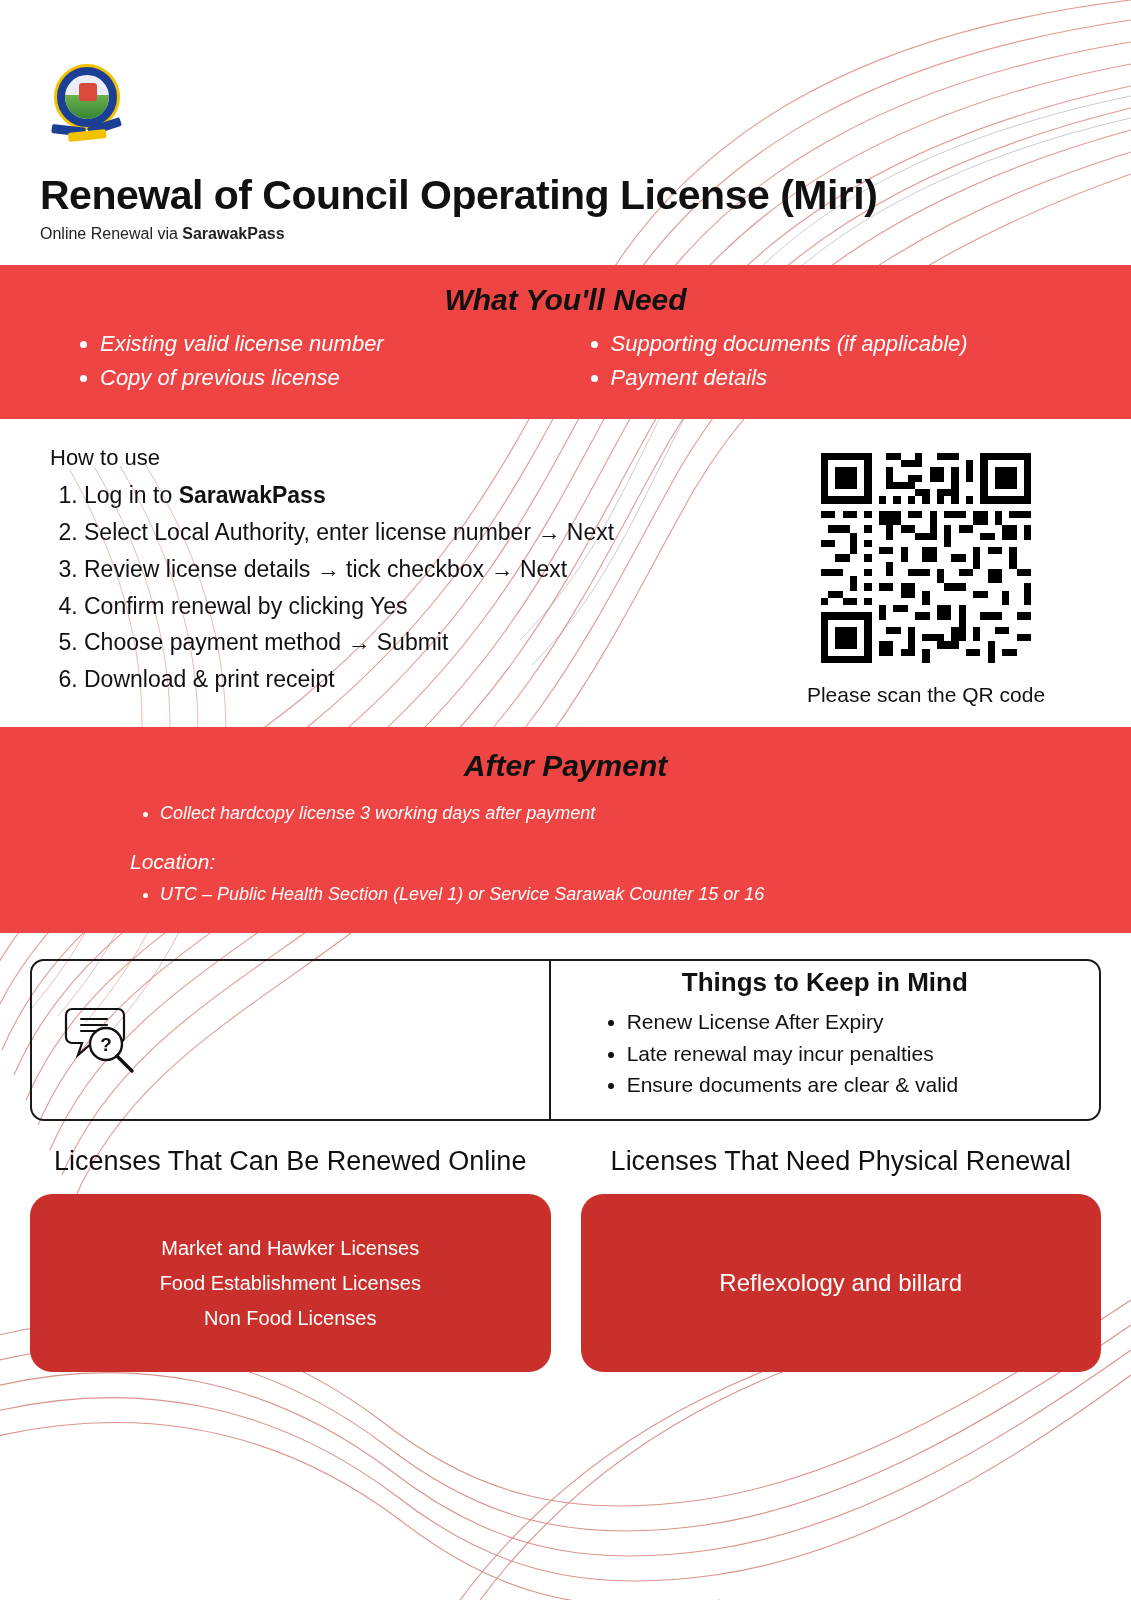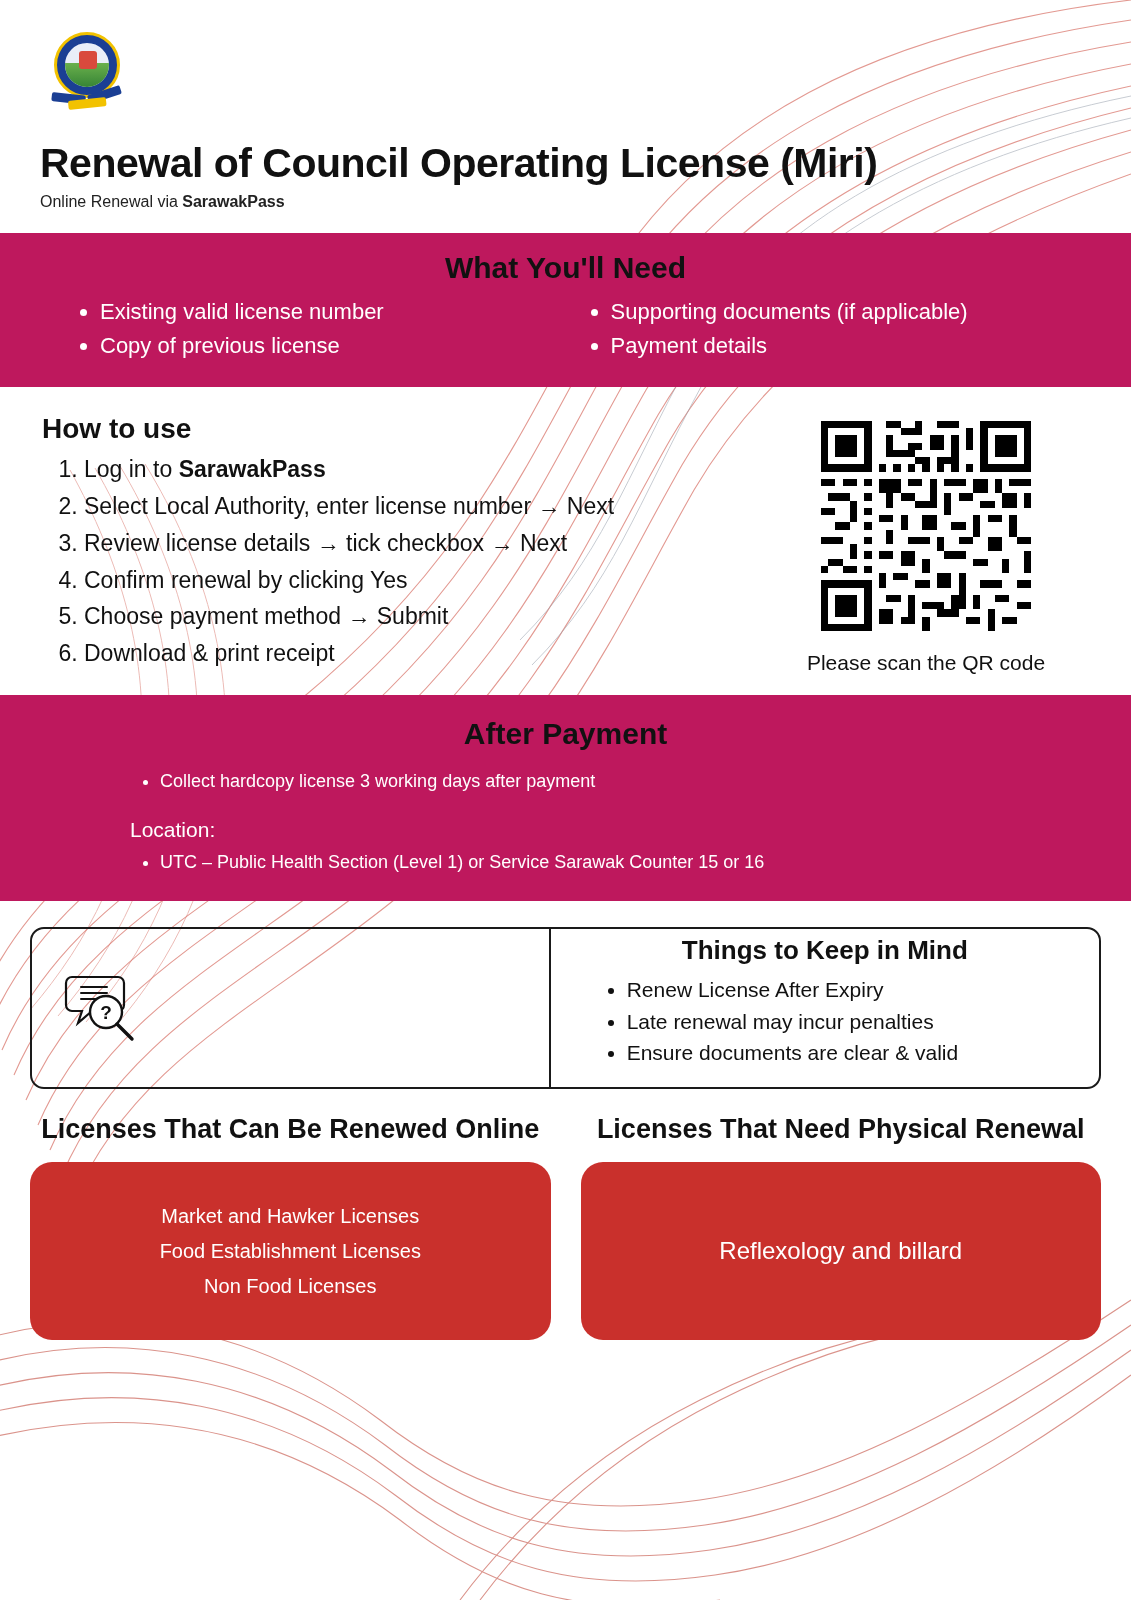--- a/index.html
+++ b/index.html
@@ -22,20 +22,21 @@
     inset: 0;
     pointer-events: none;
     z-index: 0;
   }
 
   
   .header {
     position: relative;
     z-index: 2;
     padding: 28px 40px 0 40px;
+    margin-top: 32px;
   }
   .logo {
     width: 82px;
     height: 92px;
     position: relative;
     margin-left: 6px;
   }
   .logo .crest-outer {
     position: absolute;
     left: 8px;
@@ -109,22 +110,23 @@
     margin: 8px 0 0 0;
     color: #222222;
     font-weight: normal;
   }
   .subtitle b { font-weight: bold; }
 
   
   .band {
     position: relative;
     z-index: 2;
-    background: #be185d;
+    background: #ef4444;
     color: #ffffff;
+    font-style: italic;
   }
   .band h2 {
     text-align: center;
     font-size: 30px;
     font-weight: bold;
     margin: 0;
     padding: 18px 0 10px 0;
     color: #111111;
   }
   .need-cols {
@@ -146,23 +148,23 @@
   
   .howto-wrap {
     position: relative;
     z-index: 2;
     display: flex;
     padding: 26px 40px 20px 40px;
     gap: 20px;
   }
   .howto-left { flex: 1.45; }
   .howto-left h2 {
-    font-size: 28px;
-    font-weight: bold;
-    margin: 0 0 6px 2px;
+    font-size: 22px;
+    font-weight: normal;
+    margin: 0 0 6px 10px;
   }
   .howto-left ol {
     margin: 0;
     padding-left: 44px;
     font-size: 23px;
     line-height: 1.6;
   }
   .howto-left ol li b { font-weight: bold; }
 
   .howto-right {
@@ -247,21 +249,21 @@
     z-index: 2;
     display: flex;
     margin-top: 24px;
     padding: 0 30px;
     gap: 30px;
   }
   .bottom-col { flex: 1; }
   .bottom-col h3 {
     text-align: center;
     font-size: 27px;
-    font-weight: bold;
+    font-weight: normal;
     line-height: 1.25;
     margin: 0 0 16px 0;
   }
   .pill {
     background: #c9302c;
     color: #ffffff;
     border-radius: 22px;
     text-align: center;
     font-size: 20px;
     line-height: 1.75;

